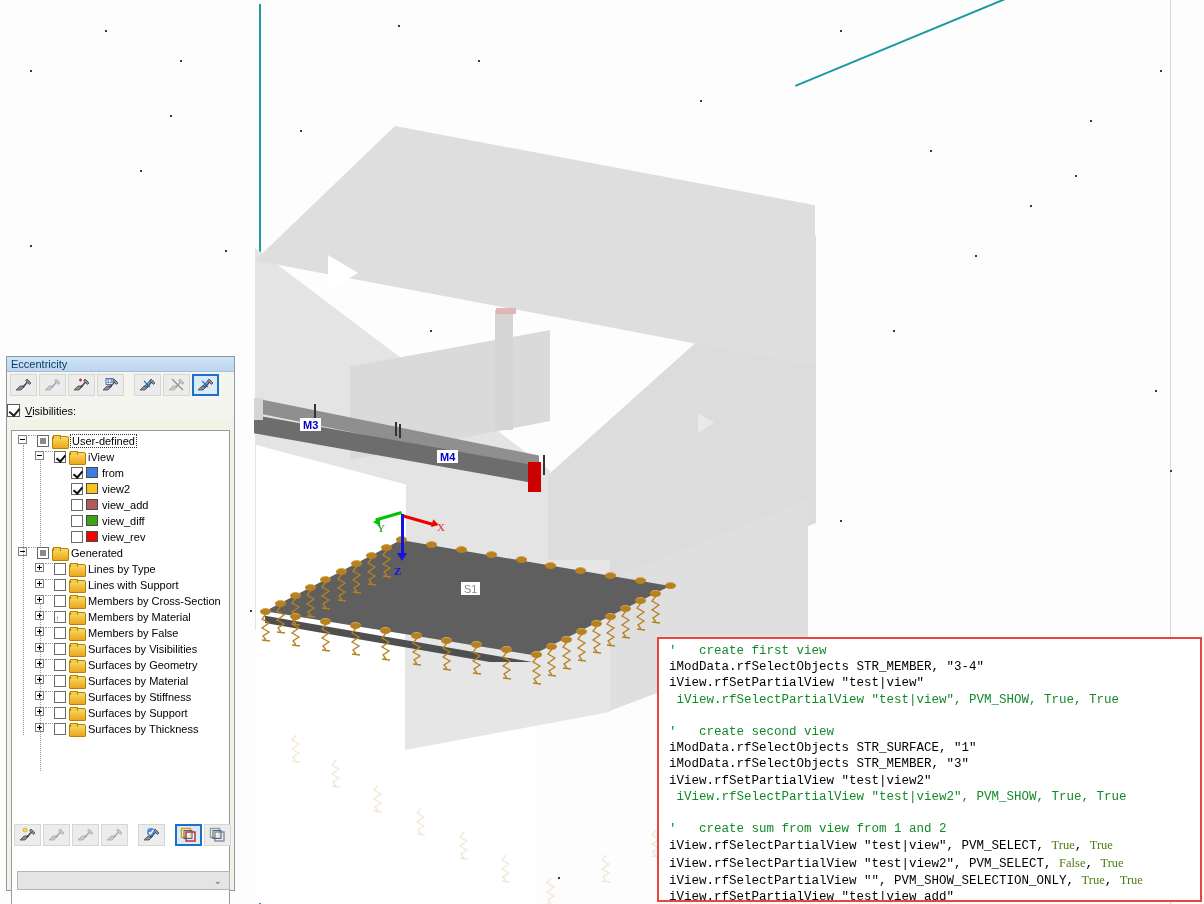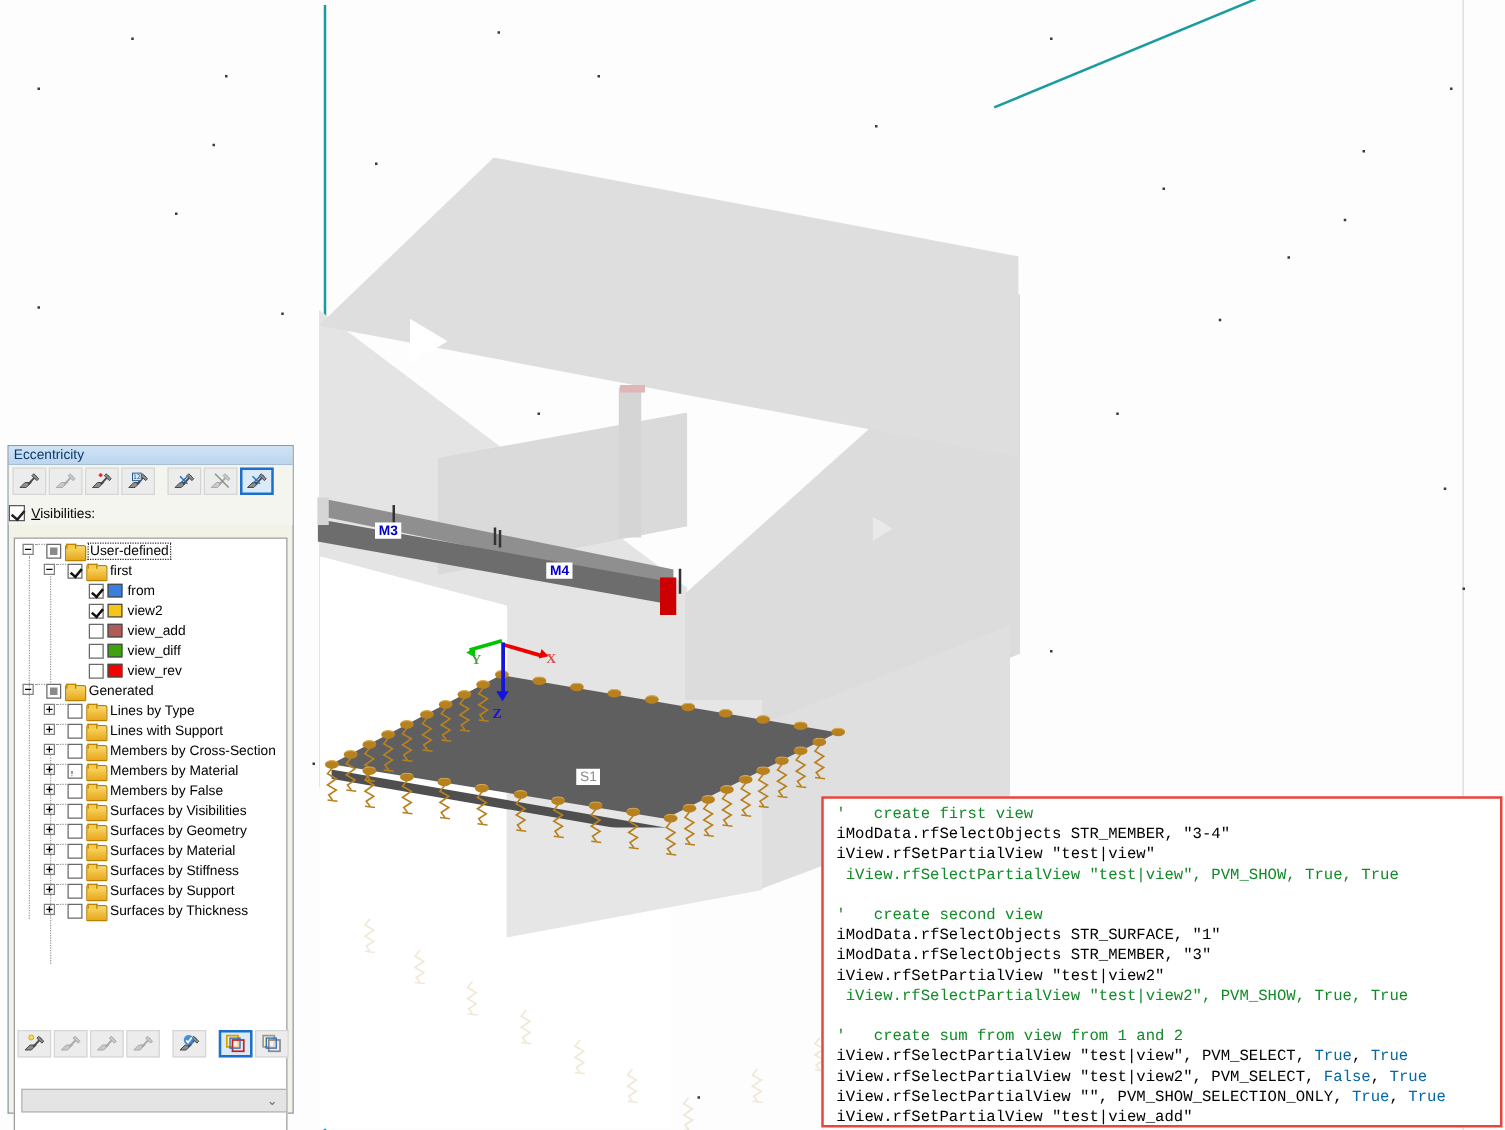--- a/index.html
+++ b/index.html
@@ -459,21 +459,21 @@
     font-size: 12.5px;
     line-height: 16.2px;
     padding: 4px 0 0 10px;
     overflow: hidden;
     white-space: pre;
   }
   .cl { white-space: pre; }
   .c-comment { color: #128a28; }
   .c-green { color: #128a28; }
   .c-black { color: #000000; }
-  .c-blue { color: #0369a1; }
+  .c-blue { color: #4d7c0f; font-family: Liberation Serif, serif; }
 </style>
 </head>
 <body>
 
 <div id="app">
 
   <div id="viewport">
 
     <div class="axis-vline-teal"></div>
     <div class="axis-vline-gray"></div>
@@ -708,21 +708,21 @@
       <div class="ax-x-head"></div>
       <div class="ax-z"></div>
       <div class="ax-z-head"></div>
       <div class="ax-lbl ax-lbl-x">X</div>
       <div class="ax-lbl ax-lbl-y">Y</div>
       <div class="ax-lbl ax-lbl-z">Z</div>
     </div>
 
     <div class="mlabel" style="left:300px; top:418px;">M3</div>
     <div class="mlabel" style="left:437px; top:450px;">M4</div>
-    <div class="slabel" style="left:461px; top:615px;">S1</div>
+    <div class="slabel" style="left:461px; top:582px;">S1</div>
   </div>
 
 
   <div id="vis-panel">
     <div id="vis-titlebar">Eccentricity</div>
 
     <div id="vis-toolbar">
         <div class="tbtn" title="New visibility">
           <svg width="18" height="16" viewBox="0 0 18 16">
             <g transform="translate(1,1)">
@@ -820,21 +820,21 @@
             <span class="tcb tri"></span>
             <span class="folder"></span>
             <span class="tlabel-focus">User-defined</span>
           </div>
           <div class="trow">
             <span class="tind" style="width:23px"></span>
             <span class="texp "></span>
             <span class="tdots"></span>
             <span class="tcb checked"></span>
             <span class="folder"></span>
-            <span class="">first</span>
+            <span class="">iView</span>
           </div>
           <div class="trow">
             <span class="tind" style="width:40px"></span>
             <span class="tind" style="width:19px"></span>
             <span class="tcb checked"></span>
             <span class="swatch" style="background:#3a7fe0"></span>
             <span class="">from</span>
           </div>
           <div class="trow">
             <span class="tind" style="width:40px"></span>

